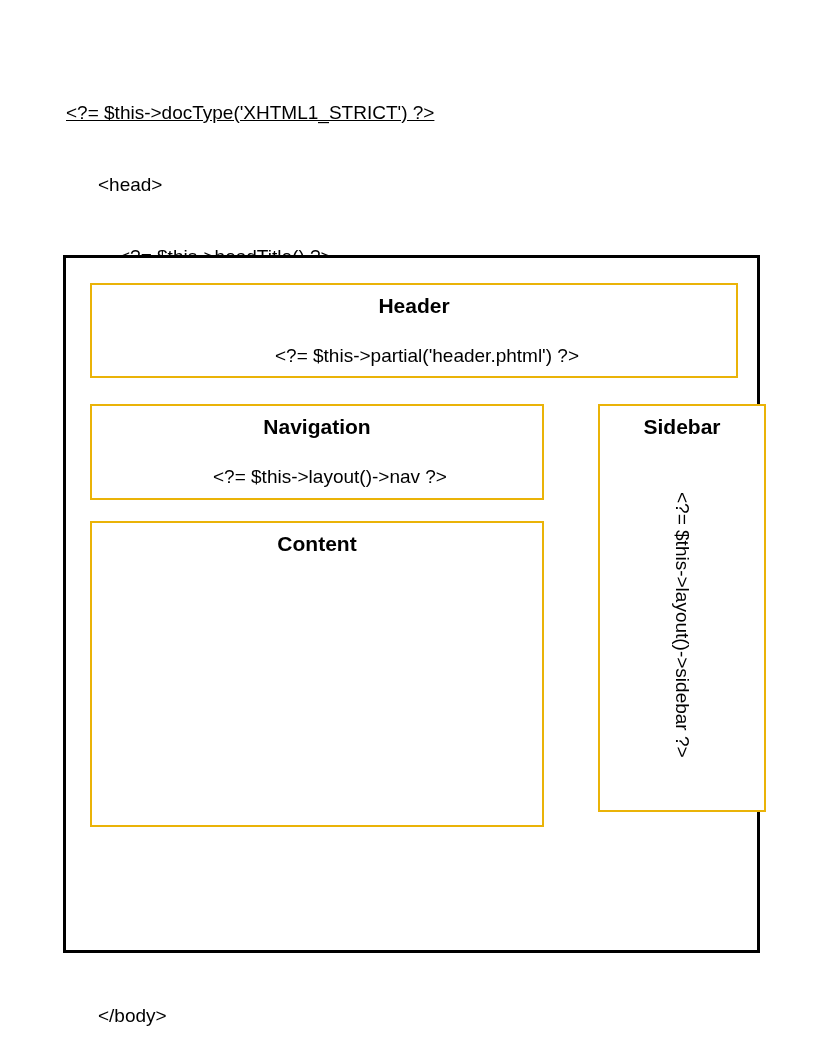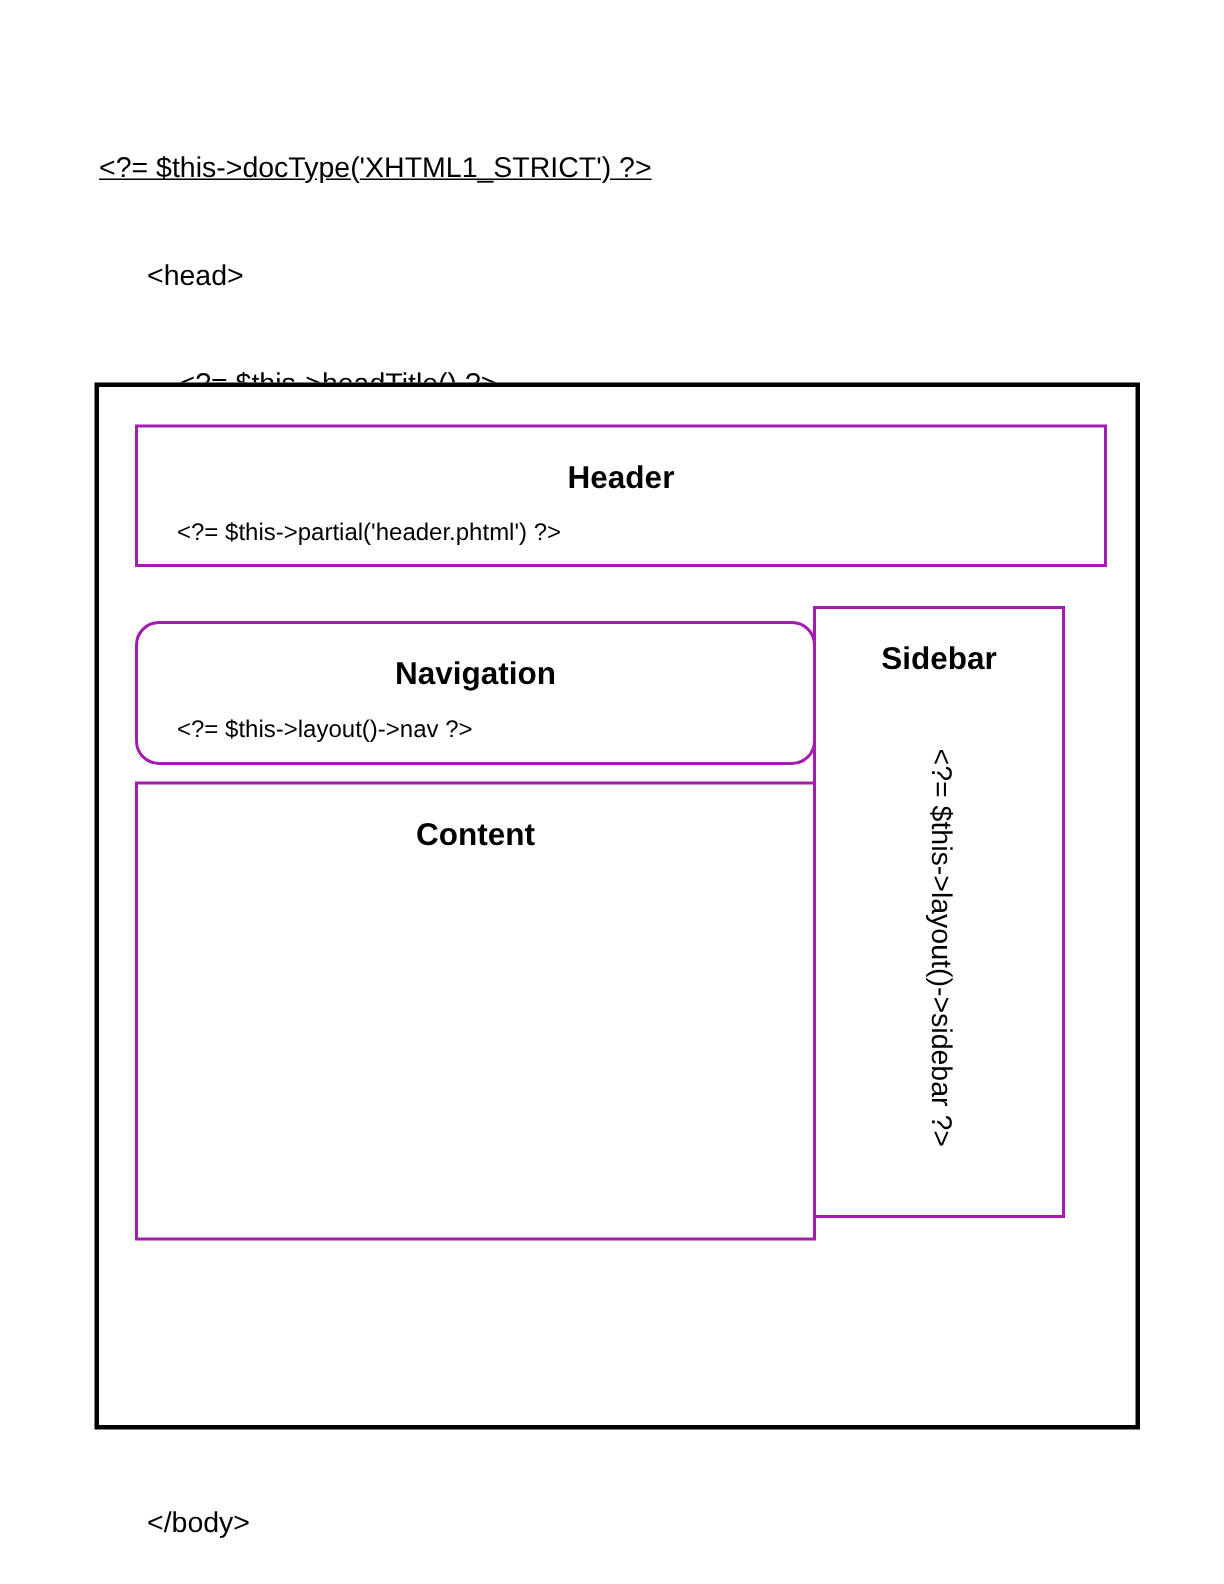--- a/index.html
+++ b/index.html
@@ -34,43 +34,44 @@
     position: absolute;
     left: 63px;
     top: 255px;
     width: 697px;
     height: 698px;
     border: 3px solid #000;
     background: #fff;
   }
   .layout-box {
     position: absolute;
-    border: 2px solid #a21caf;
+    border: 2px solid #eab308;
     background: #fff;
-    padding-top: 21px;
+    padding-top: 8px;
   }
   #header-box    { left: 24px;  top: 25px;  width: 648px; height: 95px; }
-  #nav-box       { left: 24px;  top: 156px; width: 454px; height: 96px; border-radius: 16px; }
+  #nav-box       { left: 24px;  top: 146px; width: 454px; height: 96px; }
   #content-box   { left: 24px;  top: 263px; width: 454px; height: 306px; }
-  #sidebar-box   { left: 476px; top: 146px; width: 168px; height: 408px;
+  #sidebar-box   { left: 532px; top: 146px; width: 168px; height: 408px;
                    display: flex; flex-direction: column; }
   #footer-box    { left: 24px;  top: 576px; width: 648px; height: 97px; }
 
   .box-title {
     font-weight: bold;
     font-size: 21px;
     line-height: 26px;
     text-align: center;
   }
   .box-code {
-    font-size: 16px;
+    font-size: 19px;
     line-height: 24px;
-    margin-top: 12px;
+    margin-top: 25px;
     padding-left: 26px;
     white-space: pre;
+    text-align: center;
   }
   .sidebar-code-area {
     flex: 1;
     display: flex;
     align-items: center;
     justify-content: center;
     overflow: hidden;
   }
   .vertical-code {
     writing-mode: vertical-rl;

